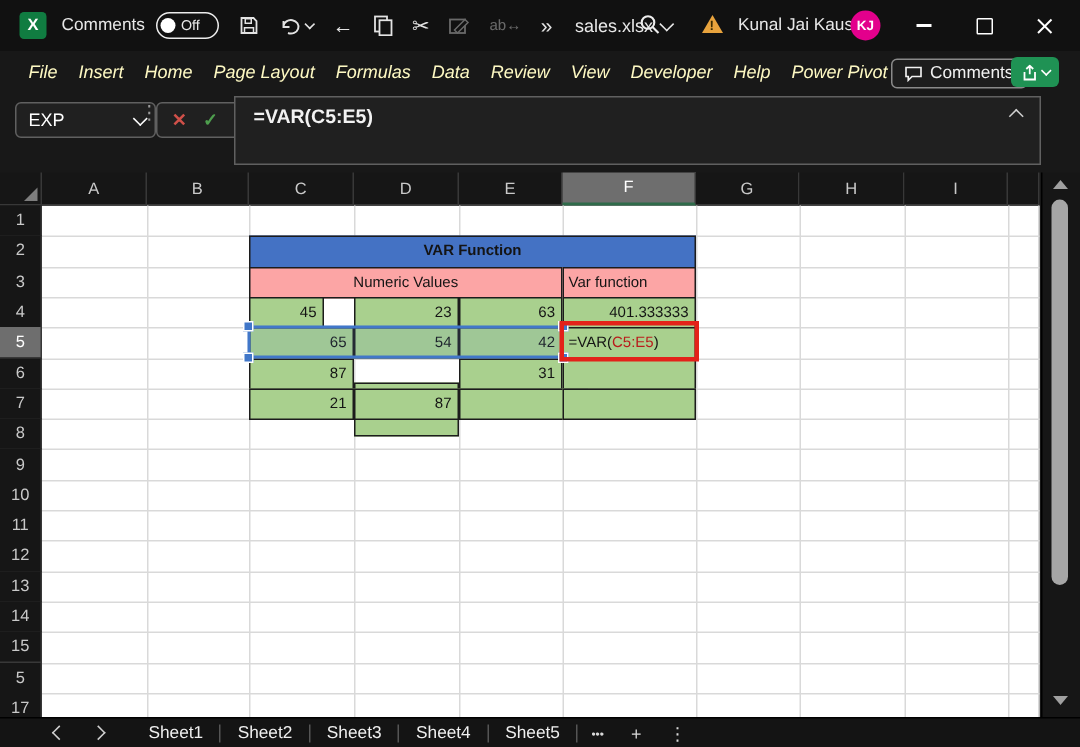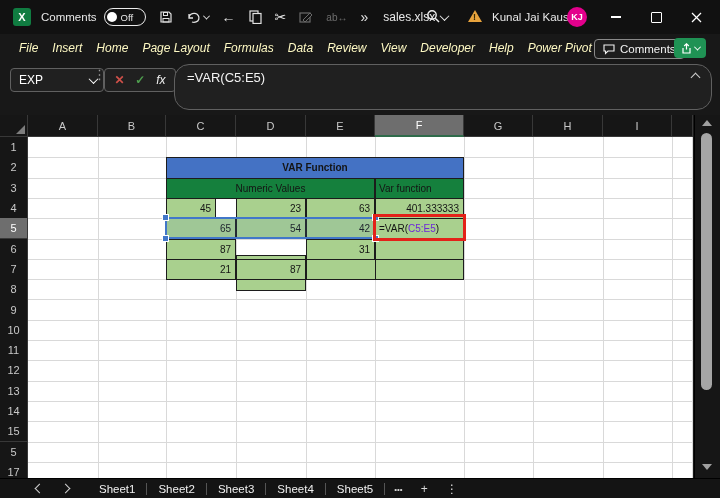--- a/index.html
+++ b/index.html
@@ -41,44 +41,44 @@
   
   #formulabar{position:absolute;left:0;top:62px;width:720px;height:53px;background:#181818;}
   .namebox{position:absolute;left:10px;top:6px;width:78px;height:22px;background:#202020;border:1px solid #606060;
            border-radius:4px;display:flex;align-items:center;justify-content:space-between;padding:0 6px 0 8px;font-size:12px;color:#fff;}
   .dots{position:absolute;left:93px;top:5px;color:#9a9a9a;font-size:13px;letter-spacing:0;}
   .fxbox{position:absolute;left:104px;top:6px;width:62px;height:22px;background:#202020;border:1px solid #606060;
          border-radius:4px;display:flex;align-items:center;justify-content:space-around;padding:0 4px;}
   .fx-x{color:#cf5049;font-size:12px;font-weight:bold;}
   .fx-check{color:#4e9e4e;font-size:12px;font-weight:bold;}
   .fx-fx{color:#eee;font-size:12px;font-style:italic;font-family:Liberation Sans, sans-serif;}
-  .fmlbox{position:absolute;left:174px;top:2px;width:536px;height:44px;background:#202020;border:1px solid #606060;border-radius:15px;}
+  .fmlbox{position:absolute;left:156px;top:2px;width:536px;height:44px;background:#202020;border:1px solid #606060;border-radius:0;font-weight:bold;}
   .fmltext{position:absolute;left:12px;top:5px;font-size:13px;color:#f2f2f2;}
   .fml-collapse{position:absolute;right:12px;top:9px;color:#cfcfcf;}
   
   .colhead,.rowhead{position:absolute;background:#161616;color:#c9c9c9;font-size:11px;display:flex;align-items:center;
                     justify-content:center;box-sizing:border-box;border-right:1px solid #383838;border-bottom:1px solid #383838;}
   .colhead.sel{background:#6e6e6e;color:#fff;border-bottom:2px solid #2f6b4a;}
   .rowhead.sel{background:#6e6e6e;color:#fff;}
   .corner{position:absolute;left:0;top:115px;width:28px;height:22px;background:#161616;box-sizing:border-box;
           border-right:1px solid #383838;border-bottom:1px solid #383838;}
   .corner i{position:absolute;right:2px;bottom:2px;width:0;height:0;border-left:9px solid transparent;border-bottom:9px solid #7d7d7d;}
   .sheetbg{position:absolute;background:#fff;}
   .gl{position:absolute;background:#d9d9d9;}
   .cell{position:absolute;box-sizing:border-box;border:1px solid #1c1c1c;font-size:10px;color:#141414;
         display:flex;align-items:center;justify-content:flex-end;padding-right:4px;z-index:2;}
   .cell.green{background:#a9d08e;}
   .cell.blue{background:#4472c4;justify-content:center;padding:0;font-weight:600;}
-  .cell.orange{background:#15803d;}
+  .cell.orange{background:#fca5a5;}
   .cell.center{justify-content:center;padding:0;}
   .cell.left{justify-content:flex-start;padding:0 0 0 3px;}
   .marquee{position:absolute;box-sizing:border-box;border:2px solid #4177c9;background:rgba(90,140,210,.13);z-index:3;}
   .handle{position:absolute;width:5px;height:5px;background:#4177c9;border:1px solid #fff;z-index:4;}
   .redbox{position:absolute;box-sizing:border-box;border:3px solid #e32219;z-index:5;}
-  .blue-ref{color:#6d28d9;}
+  .blue-ref{color:#b91c1c;}
   
   .vtrack{position:absolute;left:694px;top:115px;width:26px;height:363px;background:#161616;border-left:1px solid #000;}
   .vthumb{position:absolute;left:701px;top:133px;width:11px;height:257px;background:#a6a6a6;border-radius:6px;z-index:2;}
   .tri{width:0;height:0;position:absolute;}
   .tri.up{border-left:5px solid transparent;border-right:5px solid transparent;border-bottom:6px solid #a0a0a0;}
   .tri.downn{border-left:5px solid transparent;border-right:5px solid transparent;border-top:6px solid #a0a0a0;}
   
   #tabbar{position:absolute;left:0;top:478px;width:720px;height:20px;background:#141414;border-top:1px solid #000;z-index:6;}
   .tabnav{position:absolute;top:6px;color:#d0d0d0;}
   #tabs{position:absolute;left:88px;top:0;height:20px;display:flex;align-items:center;}

